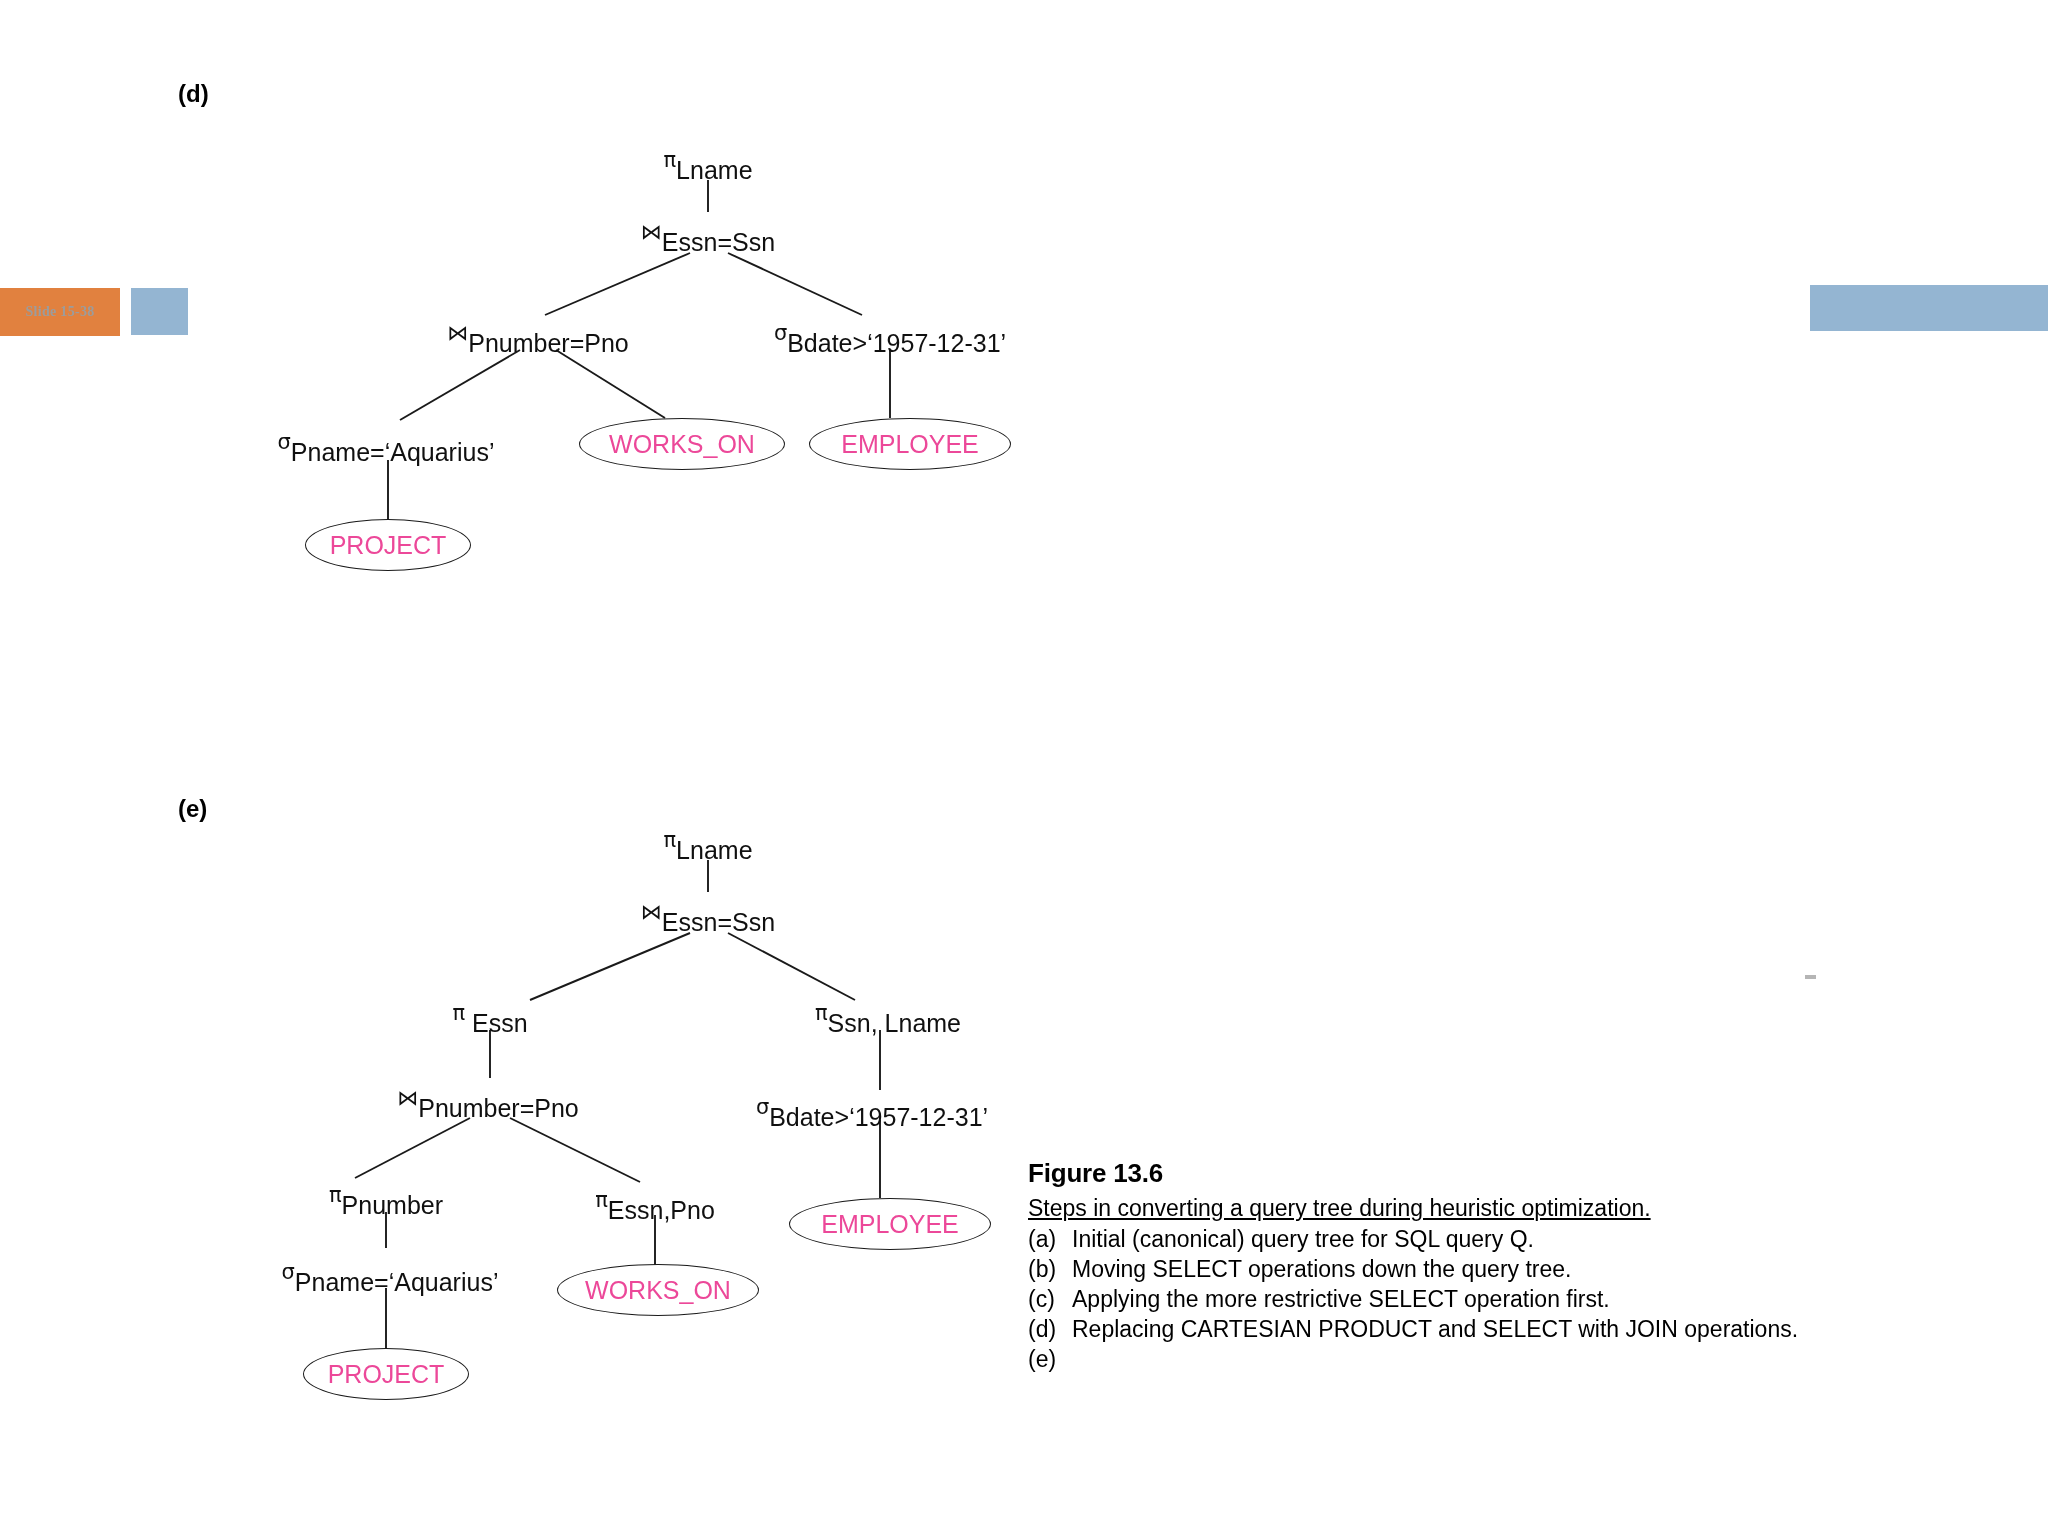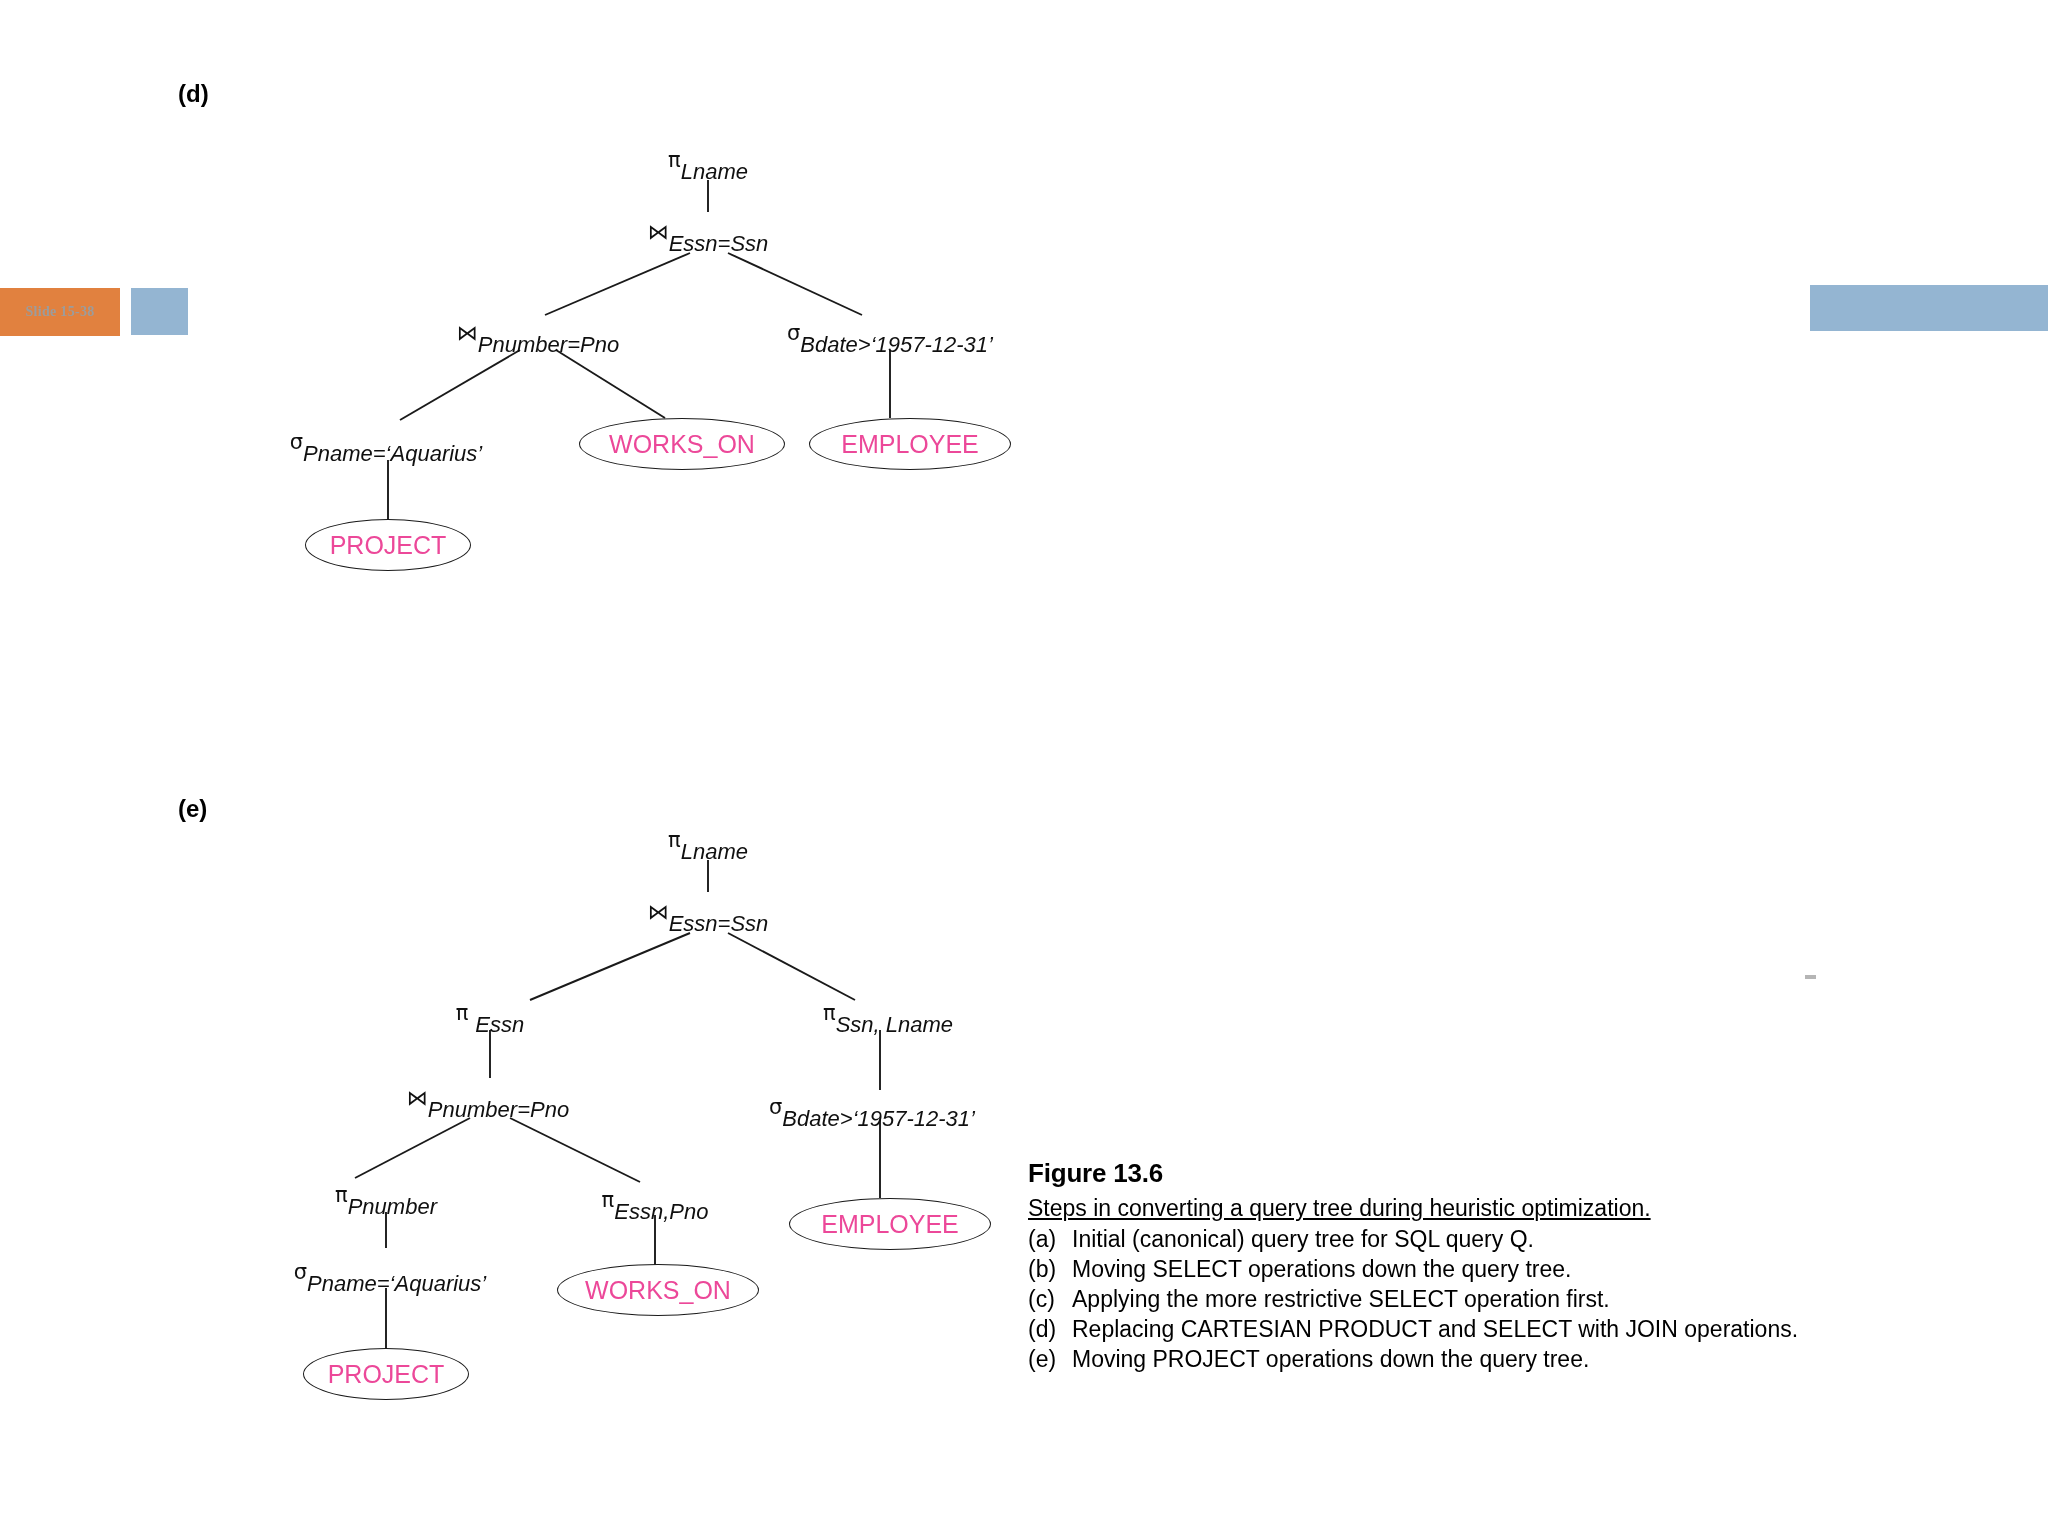--- a/index.html
+++ b/index.html
@@ -69,22 +69,21 @@
     color: #101010;
     line-height: 1;
     transform: translateX(-50%);
   }
   .node .op {
     font-size: 21px;
     vertical-align: 0.55em;
     font-family: "DejaVu Sans", sans-serif;
   }
   .node .sub {
-    font-size: 22px;
-    font-style: italic;
+    font-size: 25px;
   }
 
   
   .oval {
     position: absolute;
     transform: translateX(-50%);
     border: 1.6px solid #1a1a1a;
     border-radius: 50%;
     background: #ffffff;
     display: flex;
@@ -282,17 +281,16 @@
     <div class="fig-item">
       <span class="tag">(c)</span>
       <span>Applying the more restrictive SELECT operation first.</span>
     </div>
     <div class="fig-item">
       <span class="tag">(d)</span>
       <span>Replacing CARTESIAN PRODUCT and SELECT with JOIN operations.</span>
     </div>
     <div class="fig-item">
       <span class="tag">(e)</span>
-      <span>Moving PROJECT operations down the query tree.</span>
     </div>
   </div>
 
 </div>
 
 </body></html>

